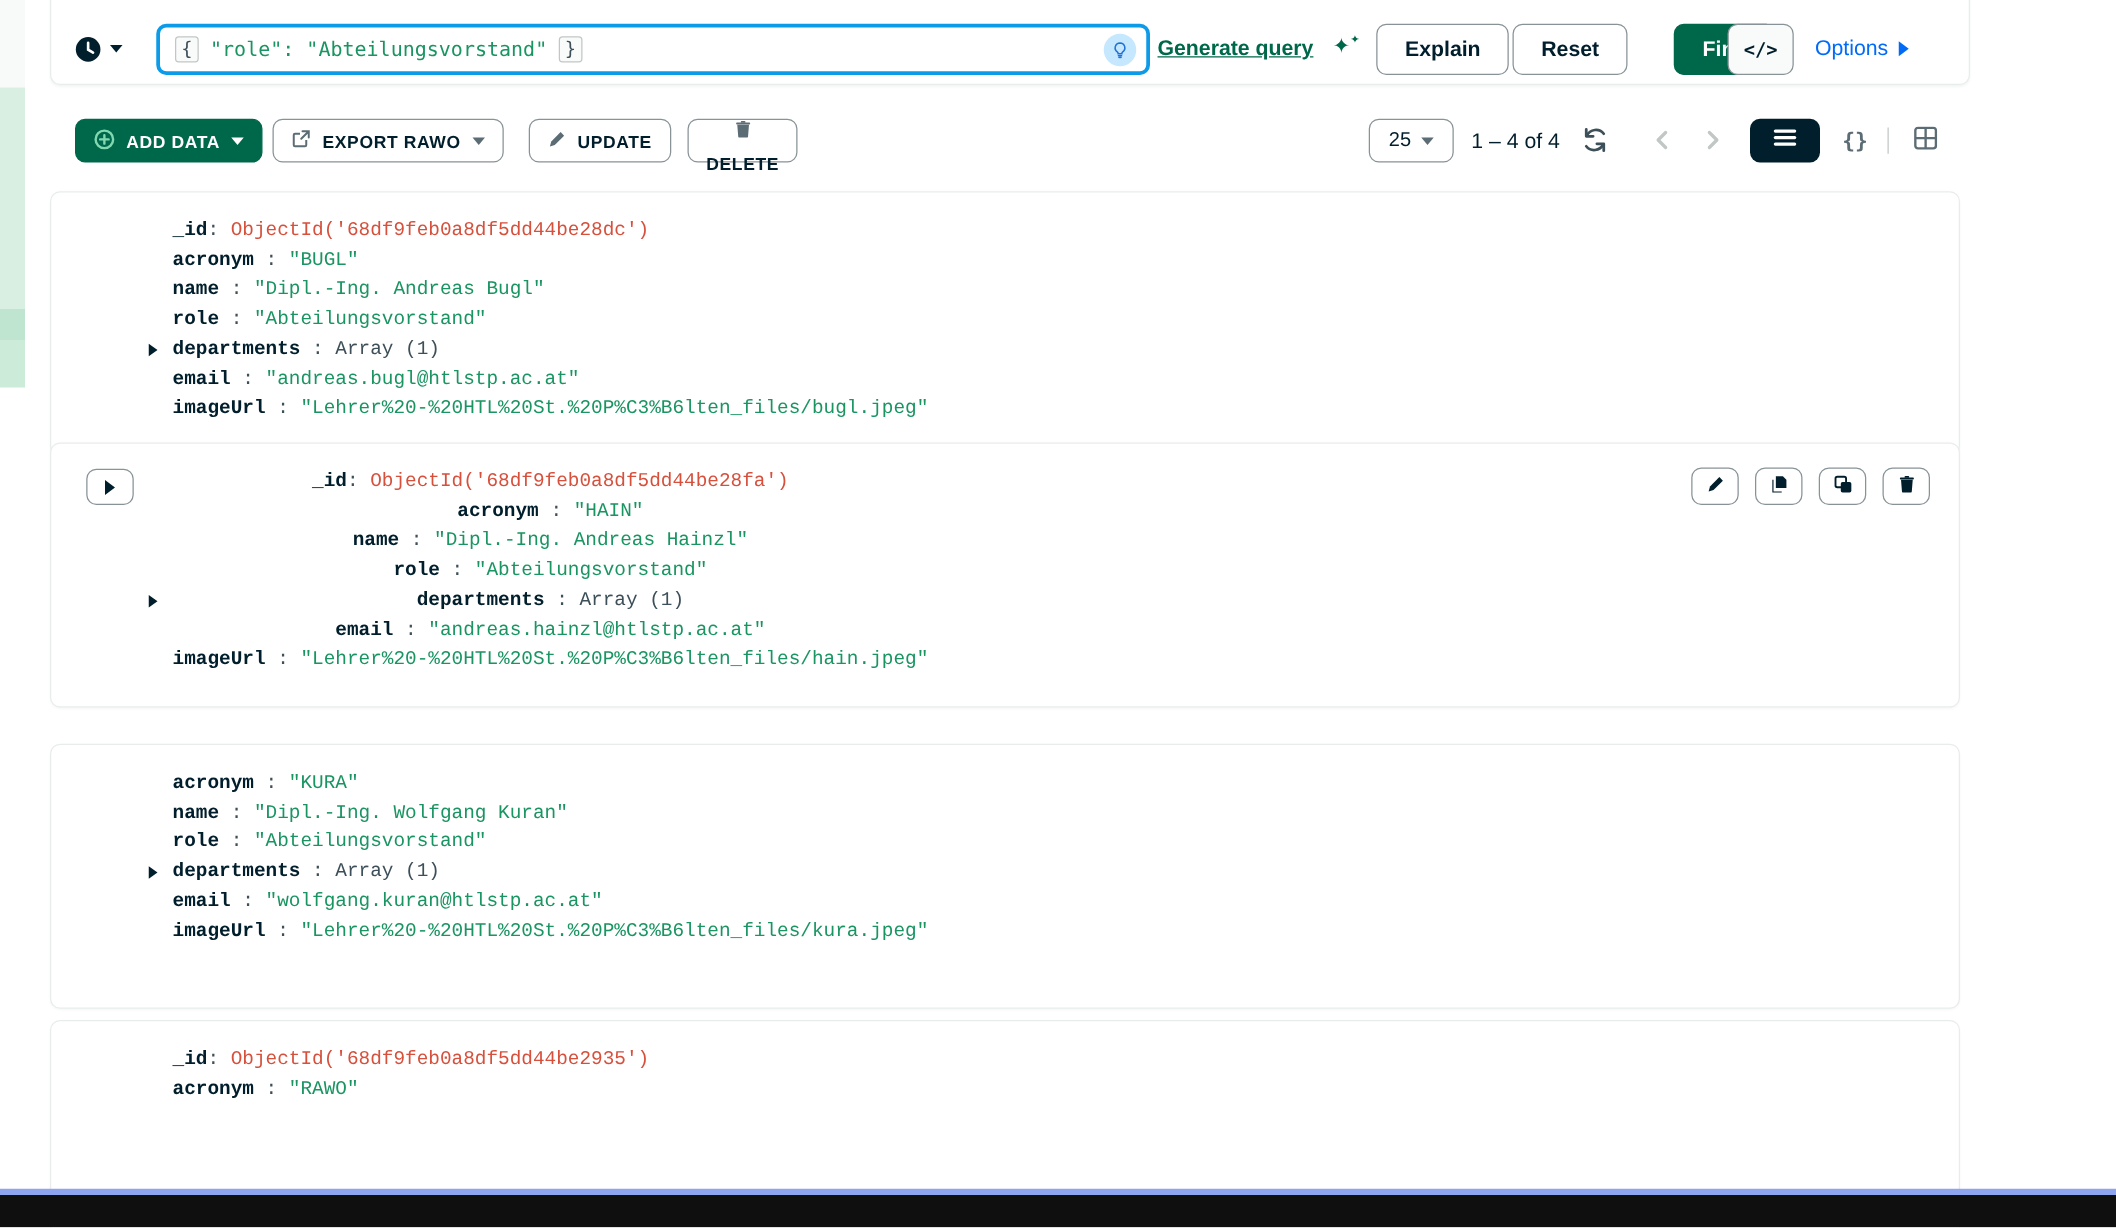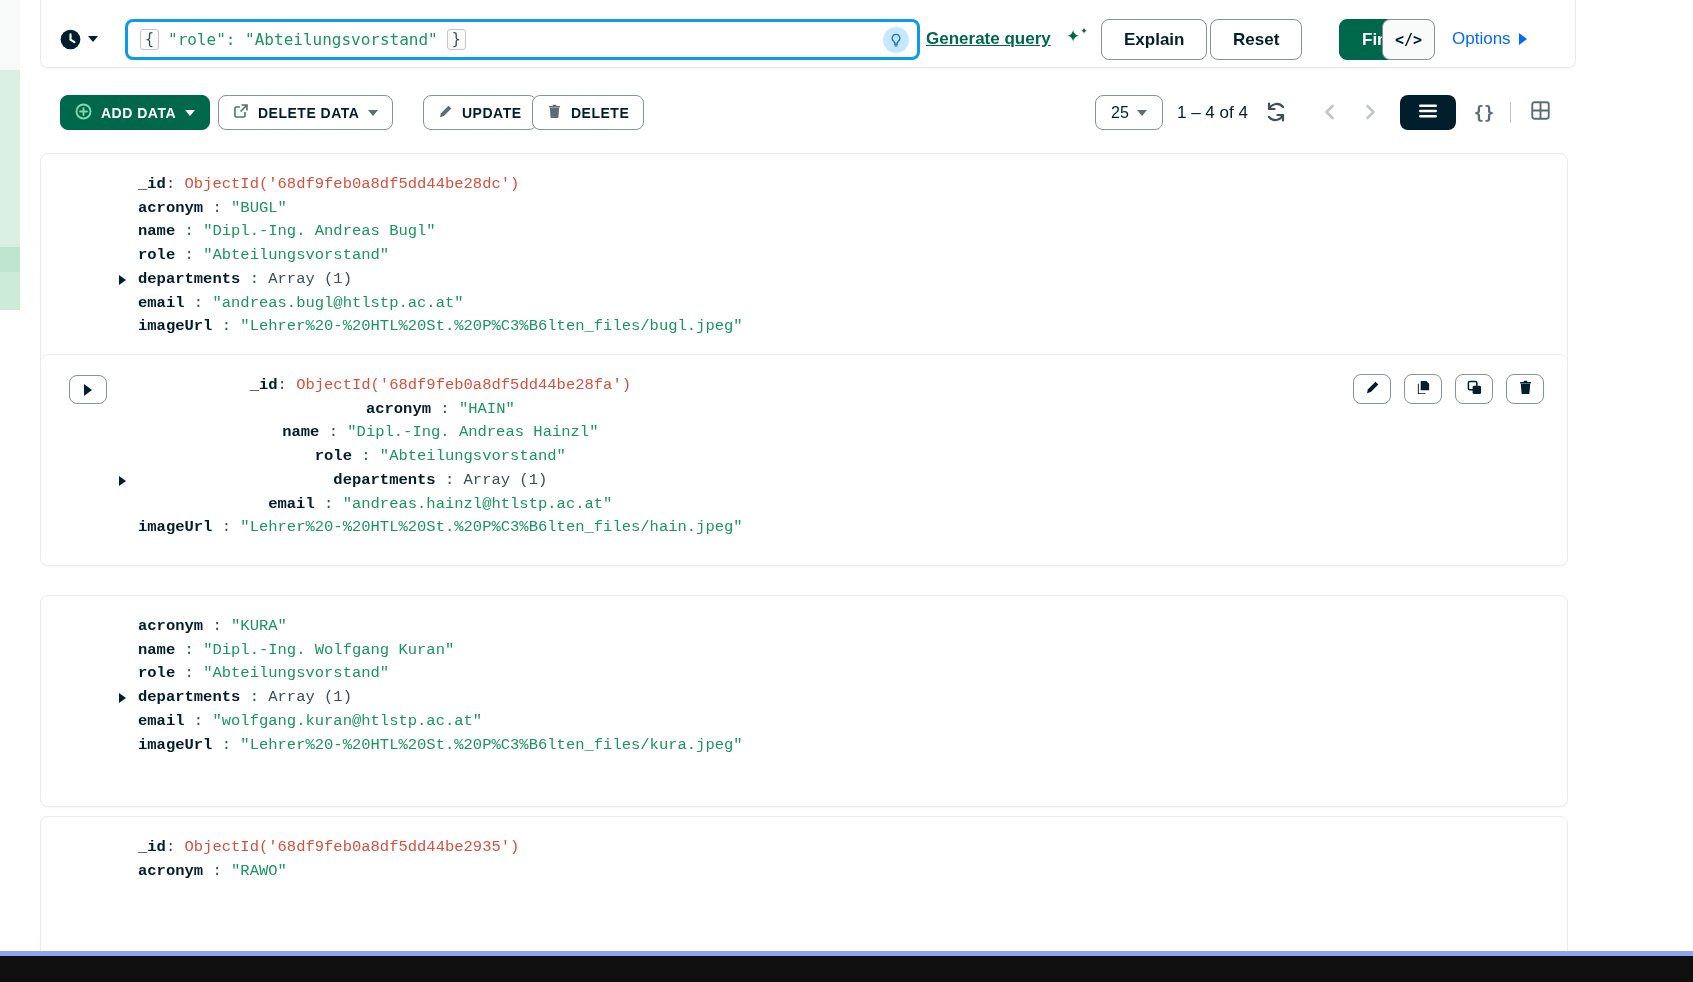--- a/index.html
+++ b/index.html
@@ -148,34 +148,34 @@
     <span class="caret-down white"></span>
   </button>
 
   <button class="tbtn" style="left:218px;">
     <span>
       <svg width="16" height="16" viewBox="0 0 16 16">
           <path d="M12 9v4a1 1 0 0 1-1 1H3a1 1 0 0 1-1-1V5a1 1 0 0 1 1-1h4" fill="none" stroke="#5C6C75" stroke-width="1.6"></path>
           <path d="M9 2h5v5M14 2 8 8" fill="none" stroke="#5C6C75" stroke-width="1.6" stroke-linecap="round"></path>
         </svg>
     </span>
-    <span>DELETE DATA</span>
+    <span>EXPORT RAWO</span>
     <span class="caret-down gray"></span>
   </button>
 
   <button class="tbtn" style="left:423px;">
     <span>
       <svg width="15" height="15" viewBox="0 0 16 16">
           <path d="M2 14l1.2-4.2 8-8 3 3-8 8L2 14z" fill="#5C6C75"></path>
         </svg>
     </span>
     <span>UPDATE</span>
   </button>
 
-  <button class="tbtn" style="left:532px;">
+  <button class="tbtn" style="left:550px;flex-direction:column;">
     <span>
       <svg width="15" height="15" viewBox="0 0 16 16">
           <path d="M3 4h10l-.8 10a1.2 1.2 0 0 1-1.2 1H5a1.2 1.2 0 0 1-1.2-1L3 4z" fill="#5C6C75"></path>
           <rect x="2" y="2.2" width="12" height="1.6" rx=".8" fill="#5C6C75"></rect>
           <rect x="6" y="0.8" width="4" height="1.6" rx=".8" fill="#5C6C75"></rect>
         </svg>
     </span>
     <span>DELETE</span>
   </button>
 

